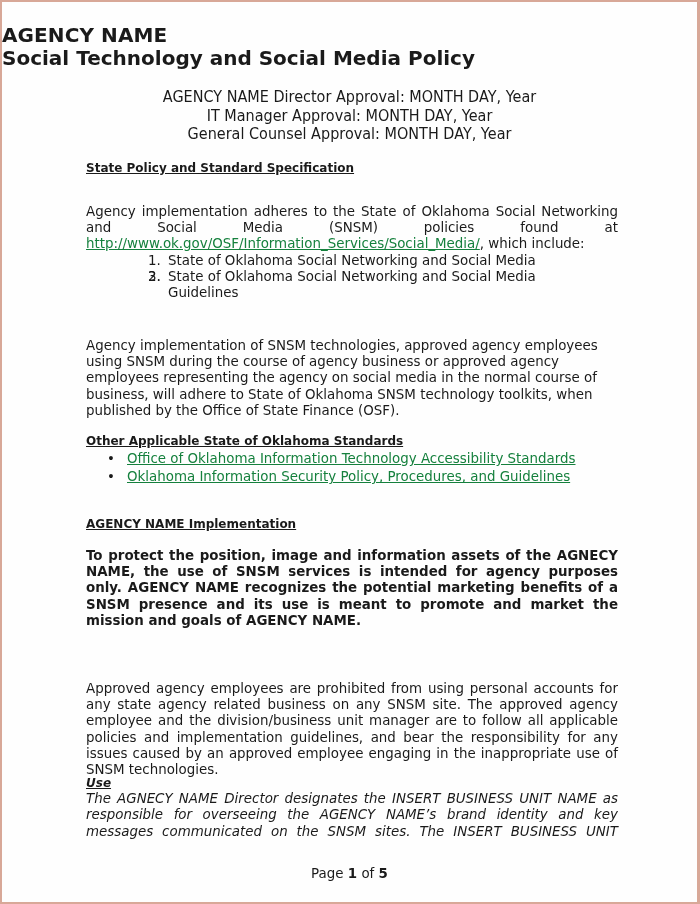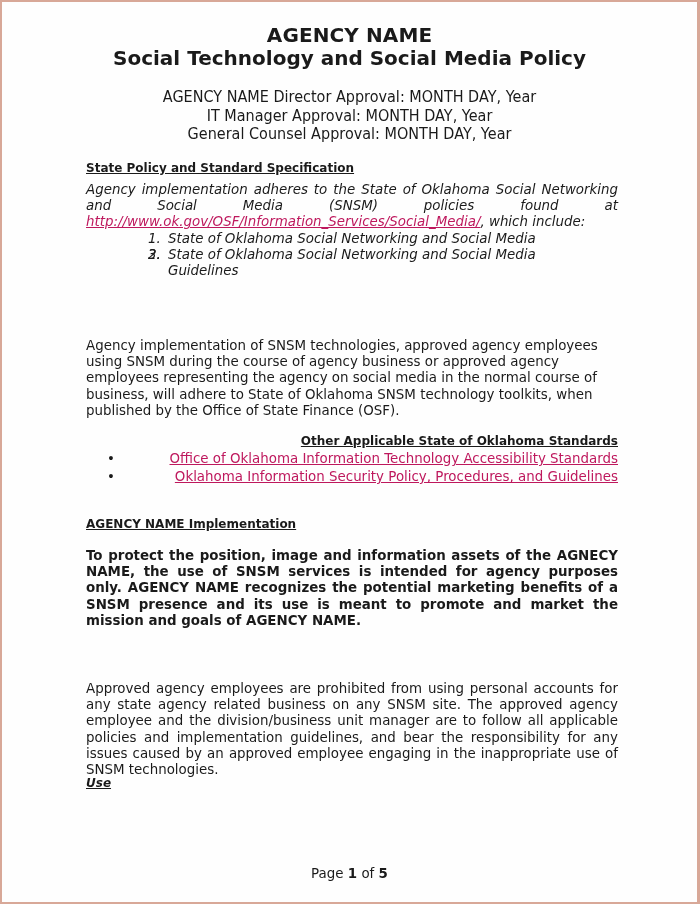--- a/index.html
+++ b/index.html
@@ -10,30 +10,30 @@
       color: #1a1a1a;
     }
     .page {
       position: relative;
       box-sizing: border-box;
       width: 700px; height: 904px;
       border: 2px solid #d8a898;
       border-right-width: 3px;
       background: #fefefe;
     }
-    .title-block { position: absolute; left: 0; right: 0; top: 22px; text-align: center; }
+    .title-block { position: absolute; left: 0; right: 0; top: 22px; text-align: left; }
     .title1 { font-weight: bold; font-size: 20px; line-height: 23px; letter-spacing: 0.1px; }
     .title2 { font-weight: bold; font-size: 20px; line-height: 23px; }
     .approvals { position: absolute; left: 0; right: 0; top: 86px; text-align: center;
       font-size: 15.5px; line-height: 18.5px; transform: scaleX(0.93); transform-origin: center; }
     .content { position: absolute; left: 84px; width: 532px; font-size: 13.4px; line-height: 16.2px; }
     .h { font-weight: bold; text-decoration: underline; font-size: 12px; }
     .just { text-align: justify; }
     .just-last { text-align: justify; text-align-last: justify; }
-    a.lnk { color: #be185d; text-decoration: underline; }
+    a.lnk { color: #15803d; text-decoration: underline; }
     ol.num { margin: 0; padding: 0; list-style: none; }
     ol.num li { position: relative; padding-left: 82px; }
     ol.num li .n { position: absolute; left: 62px; }
     ul.bul { margin: 0; padding: 0; list-style: none; }
     ul.bul li { position: relative; padding-left: 41px; }
     ul.bul li .b { position: absolute; left: 21px; top: 0; }
     .footer { position: absolute; left: 0; right: 0; top: 864px; text-align: center; font-size: 13.4px; }
     .footer b { font-weight: bold; }
   </style>
 </head>
@@ -49,21 +49,21 @@
   <div class="approvals">
     <div>AGENCY NAME Director Approval: MONTH DAY, Year</div>
     <div>IT Manager Approval: MONTH DAY, Year</div>
     <div>General Counsel Approval: MONTH DAY, Year</div>
   </div>
 
   <div class="content" style="top:158px;">
     <div class="h">State Policy and Standard Specification</div>
   </div>
 
-  <div class="content" style="top:180px;font-style:italic;">
+  <div class="content" style="top:202px;">
     <div class="just-last">Agency implementation adheres to the State of Oklahoma Social Networking</div>
     <div class="just-last" style="word-spacing:0;">and Social Media (SNSM) policies found at</div>
     <div>
       <a class="lnk" href="#">http://www.ok.gov/OSF/Information_Services/Social_Media/</a><span>, which include:</span>
     </div>
     <ol class="num">
       <li>
         <span class="n">1.</span>
         <span>State of Oklahoma Social Networking and Social Media</span>
       </li>
@@ -74,21 +74,21 @@
         <span class="n">3.</span>
         <span>State of Oklahoma Social Networking and Social Media Guidelines</span>
       </li>
     </ol>
   </div>
 
   <div class="content" style="top:336px; width:525px;">
     <div>Agency implementation of SNSM technologies, approved agency employees using SNSM during the course of agency business or approved agency employees representing the agency on social media in the normal course of business, will adhere to State of Oklahoma SNSM technology toolkits, when published by the Office of State Finance (OSF).</div>
   </div>
 
-  <div class="content" style="top:431px;text-align:right;">
+  <div class="content" style="top:431px;">
     <div class="h">Other Applicable State of Oklahoma Standards</div>
     <ul class="bul" style="margin-top:2px;">
       <li style="margin-bottom:2px;">
         <span class="b">•</span>
         <a class="lnk" href="#">Office of Oklahoma Information Technology Accessibility Standards</a>
       </li>
       <li>
         <span class="b">•</span>
         <a class="lnk" href="#">Oklahoma Information Security Policy, Procedures, and Guidelines</a>
       </li>
@@ -100,20 +100,21 @@
   </div>
   <div class="content just" style="top:546px;font-weight:bold;">
     <div>To protect the position, image and information assets of the AGNECY NAME, the use of SNSM services is intended for agency purposes only. AGENCY NAME recognizes the potential marketing benefits of a SNSM presence and its use is meant to promote and market the mission and goals of AGENCY NAME.</div>
   </div>
   <div class="content just" style="top:641px;margin-top:38px;">
     <div>Approved agency employees are prohibited from using personal accounts for any state agency related business on any SNSM site. The approved agency employee and the division/business unit manager are to follow all applicable policies and implementation guidelines, and bear the responsibility for any issues caused by an approved employee engaging in the inappropriate use of SNSM technologies.</div>
   </div>
 
   <div class="content just" style="top:773px;font-style:italic;">
     <div class="h" style="text-align:left;">Use</div>
+    <div class="just-last">The AGNECY NAME Director designates the INSERT BUSINESS UNIT NAME as responsible for overseeing the AGENCY NAME’s brand identity and key messages communicated on the SNSM sites. The INSERT BUSINESS UNIT</div>
   </div>
 
   <div class="footer">
     <span>Page</span>
     <b>1</b>
     <span>of</span>
     <b>5</b>
   </div>
 
 </div>

